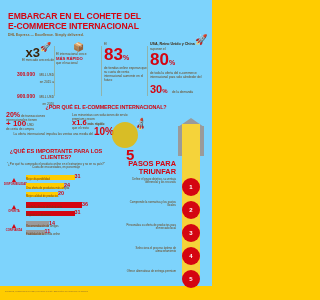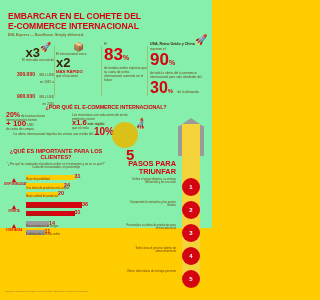--- a/index.html
+++ b/index.html
@@ -1,18 +1,18 @@
 <!DOCTYPE html>
 <html><head>
 <meta charset="utf-8">
 <style>
   html,body{margin:0;padding:0;}
   body{width:212px;height:300px;overflow:hidden;background:#FFCC00;
        font-family:"Liberation Sans",sans-serif;color:#5a2d0c;}
-  .page{position:relative;width:212px;height:228px;background:#86efac;}
+  .page{position:relative;width:212px;height:286px;background:#7dd3fc;}
 
   
   .header{position:relative;height:38px;}
   .title{position:absolute;left:8px;top:12px;width:135px;
          font-size:8.6px;line-height:9.6px;font-weight:bold;color:#D40511;
          letter-spacing:-.1px;}
   .subtitle{position:absolute;left:8px;top:33px;font-size:3.3px;color:#8a5a20;
             font-weight:bold;letter-spacing:.1px;}
   .dhl{position:absolute;right:5px;top:7px;width:54px;height:14px;}
   .dhl svg{display:block;}
@@ -114,42 +114,41 @@
       <div style="text-align:right;">
         <span class="redval">900.000</span>
         <span class="smalltxt">MILL USD</span>
       </div>
       <div class="smalltxt" style="text-align:right;">en 2020</div>
     </div>
 
     <div class="col c2">
       <div style="text-align:center;font-size:9px;">📦</div>
       <div class="smalltxt">El internacional crece</div>
-      <div class="bignum">x2</div>
       <div class="lbl" style="color:#D40511;">MÁS RÁPIDO</div>
       <div class="smalltxt">que el nacional</div>
     </div>
 
     <div class="col c3">
       <div class="smalltxt">El</div>
       <div class="pct">
         <span>83</span><small>%</small>
       </div>
       <div class="smalltxt">de tiendas online esperan que su cuota de venta internacional aumente en el futuro</div>
     </div>
 
     <div class="col c4">
       <div class="lbl" style="font-size:3.6px;">USA, Reino Unido y China</div>
       <div class="smalltxt">suponen el</div>
       <div class="pct">
-        <span>90</span><small>%</small>
+        <span>80</span><small>%</small>
       </div>
       <div class="smalltxt">de toda la oferta del e-commerce internacional para solo alrededor del</div>
       <div>
-        <span class="pct" style="font-size:16px;">30</span><span class="pct" style="font-size:6px;">%</span>
+        <span class="pct" style="font-size:11px;">30</span><span class="pct" style="font-size:6px;">%</span>
         <span class="smalltxt">de la demanda</span>
       </div>
       <span style="position:absolute;right:2px;top:-8px;font-size:10px;">🚀</span>
     </div>
   </div>
 
   <div class="why">
     <div class="whyhead">¿POR QUÉ EL E-COMMERCE INTERNACIONAL?</div>
     <div class="whycol w1">
       <span class="w20">20%</span>

